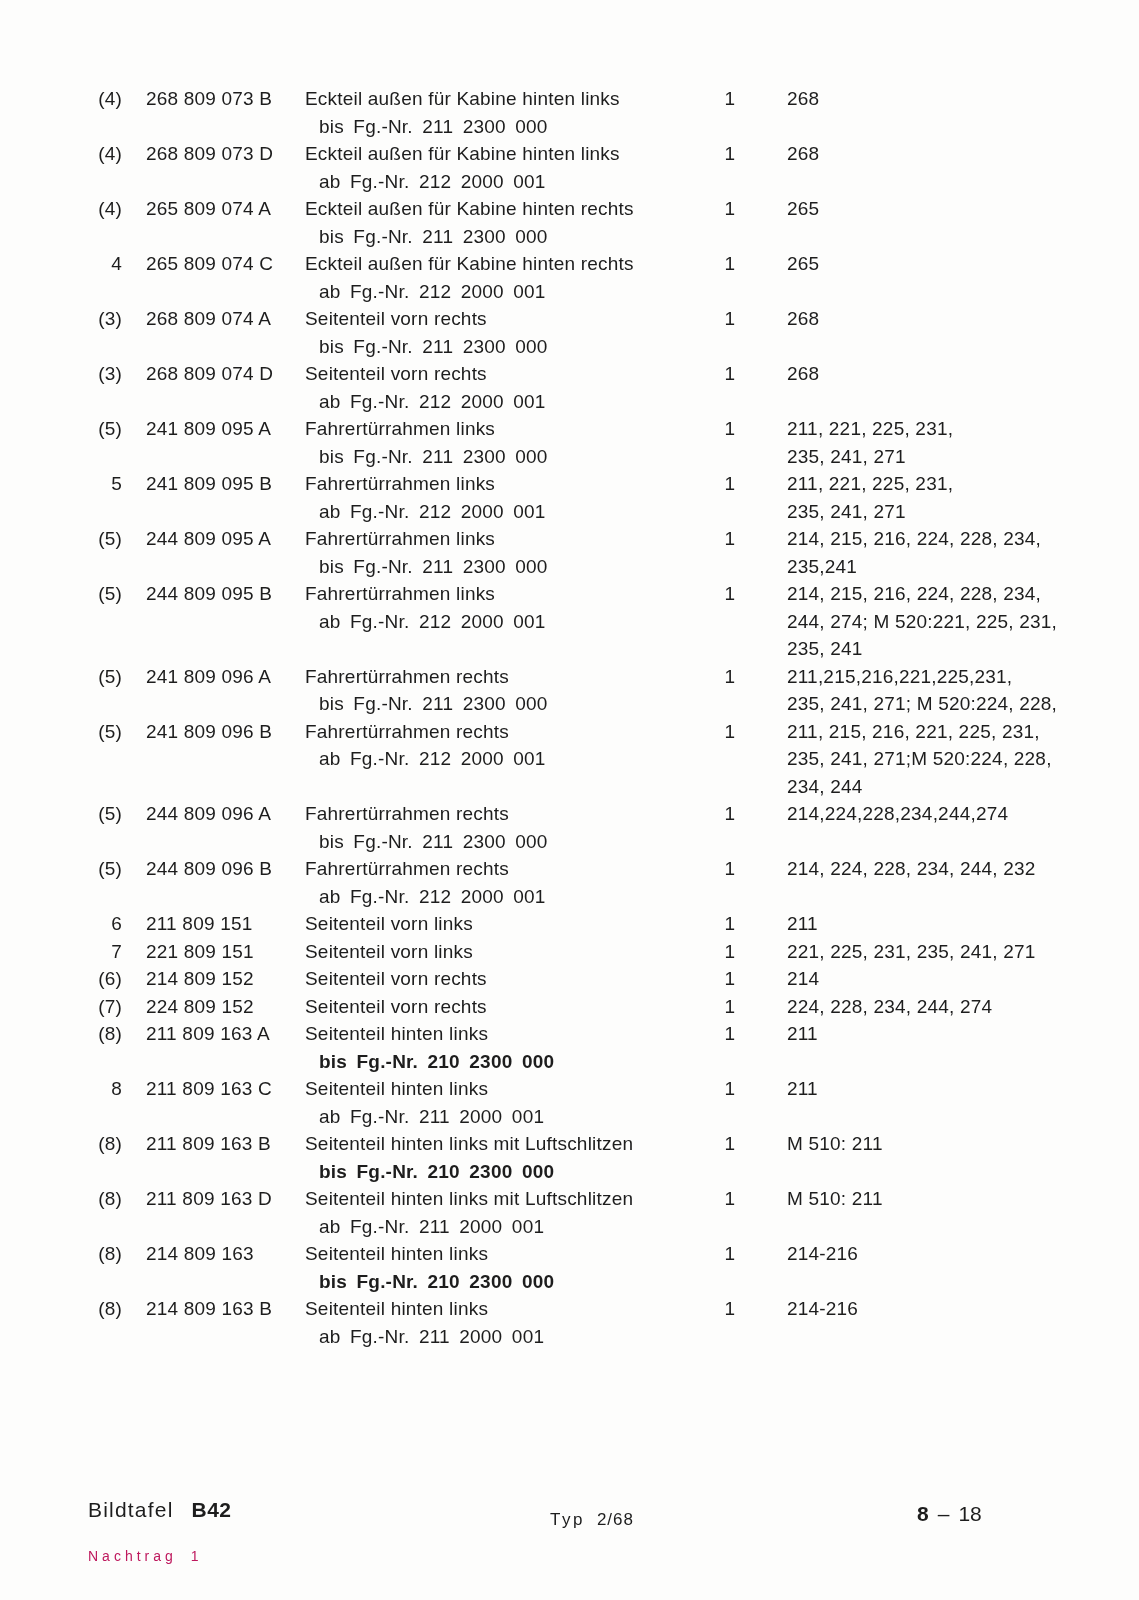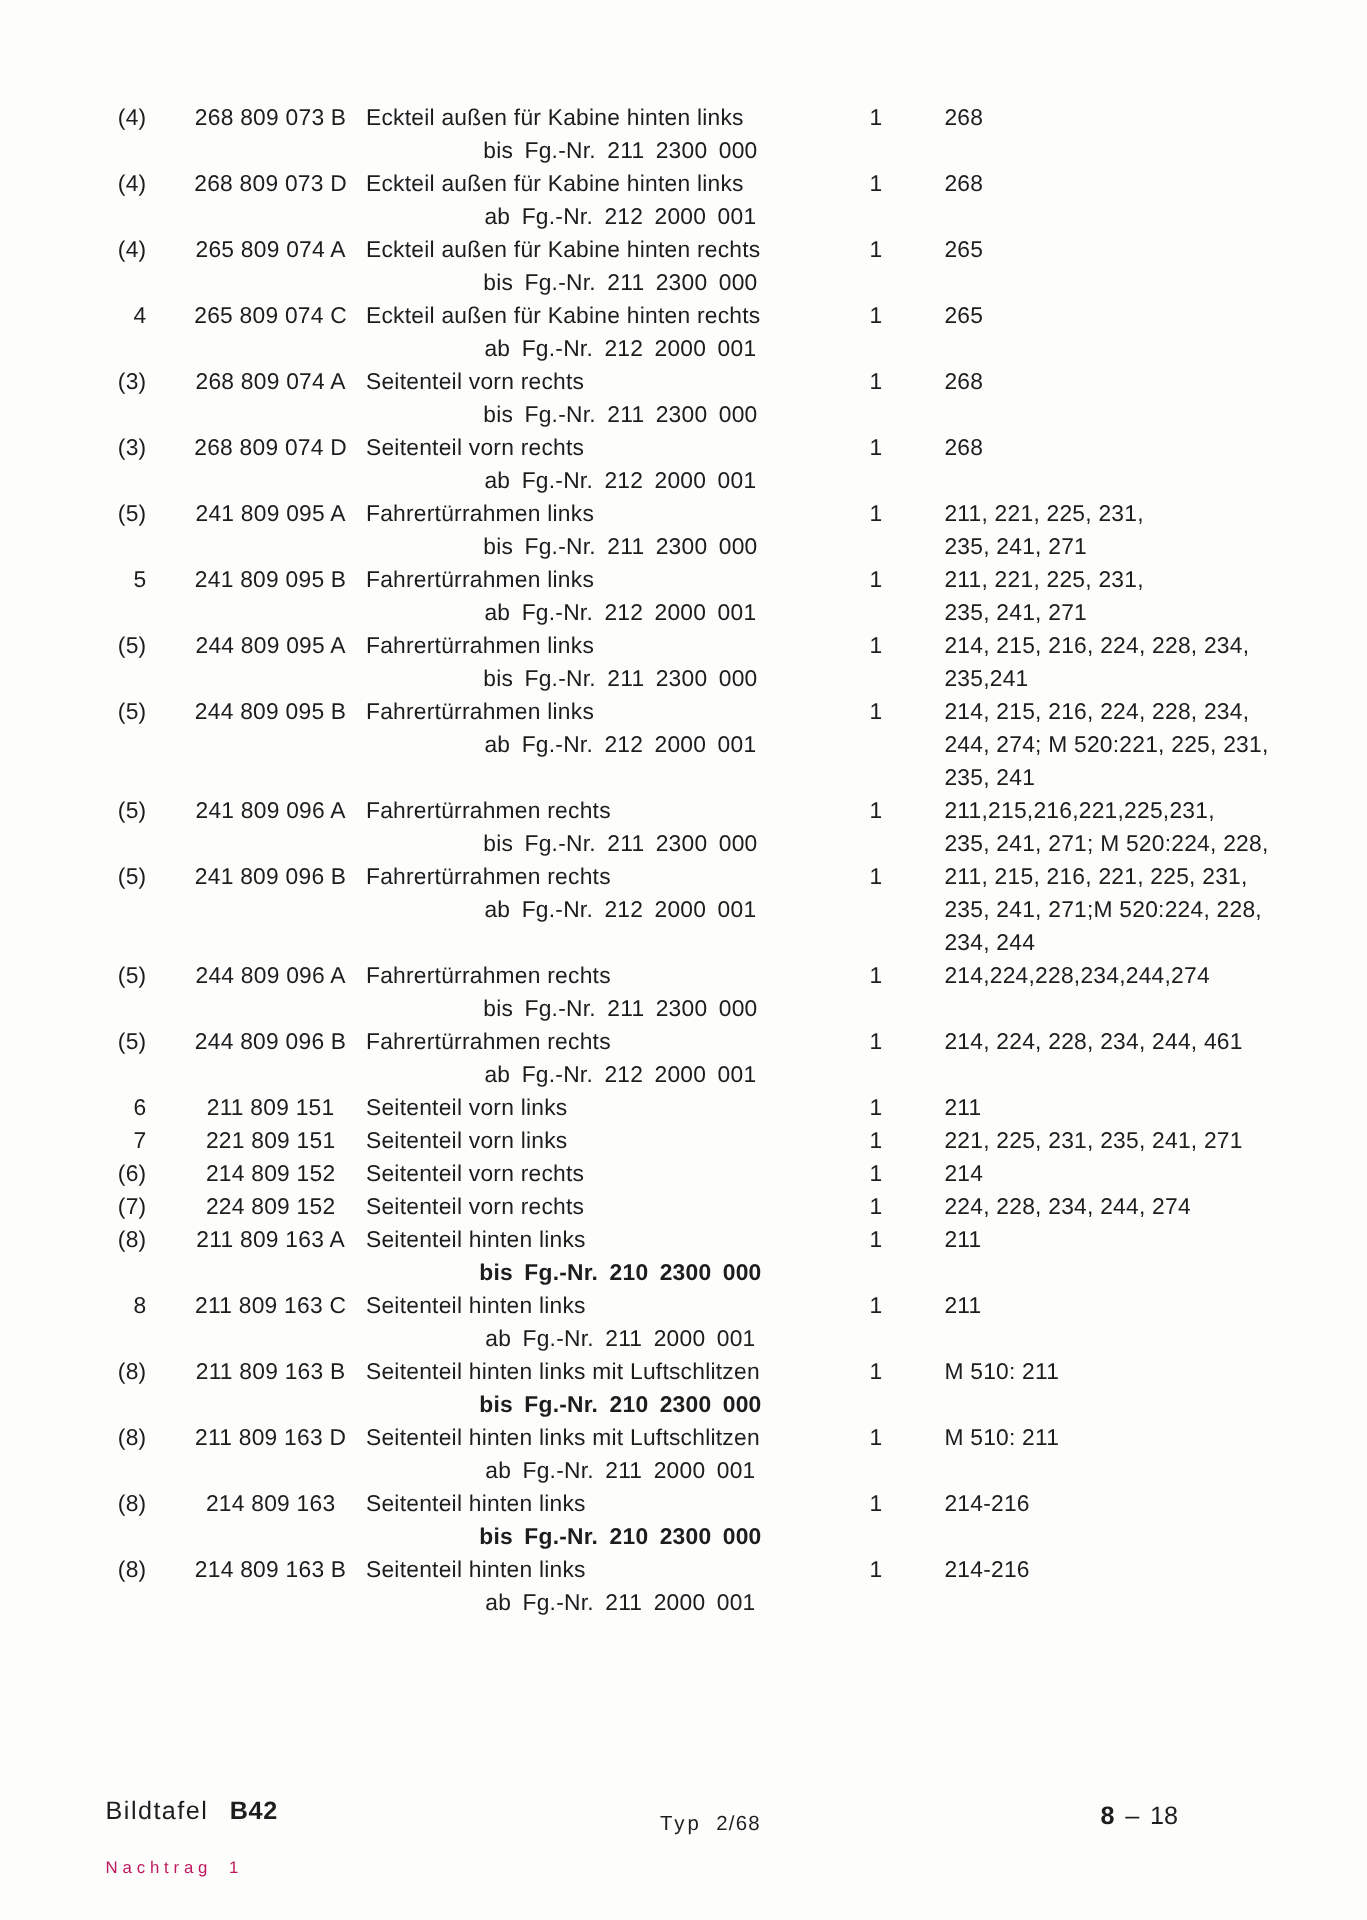--- a/index.html
+++ b/index.html
@@ -27,25 +27,24 @@
     grid-template-columns: 34px 183px 410px 30px 1fr;
     align-items: start;
   }
   .cell {
     font-size: 19px;
     line-height: 27.5px;
     letter-spacing: 0.2px;
     white-space: nowrap;
   }
   .pos   { text-align: right; }
-  .part  { padding-left: 24px; text-align: center; }
+  .part  { padding-left: 24px; }
   .desc-note {
     padding-left: 14px;
     word-spacing: 4px;
-    text-align: center;
   }
   .desc-note.bold { font-weight: bold; }
   .qty   { text-align: center; }
   .models{ padding-left: 42px; }
   .footer-bildtafel {
     position: absolute;
     left: 88px;
     top: 1498px;
     font-size: 21px;
     letter-spacing: 1.2px;
@@ -269,21 +268,21 @@
 
     <div class="row">
       <div class="cell pos">(5)</div>
       <div class="cell part">244 809 096 B</div>
       <div class="cell desc">
         <div class="desc-main">Fahrertürrahmen rechts</div>
         <div class="desc-note">ab Fg.-Nr. 212 2000 001</div>
       </div>
       <div class="cell qty">1</div>
       <div class="cell models">
-          <div>214, 224, 228, 234, 244, 461</div>
+          <div>214, 224, 228, 234, 244, 232</div>
         </div>
     </div>
 
     <div class="row">
       <div class="cell pos">6</div>
       <div class="cell part">211 809 151</div>
       <div class="cell desc">
         <div class="desc-main">Seitenteil vorn links</div>
 
       </div>

